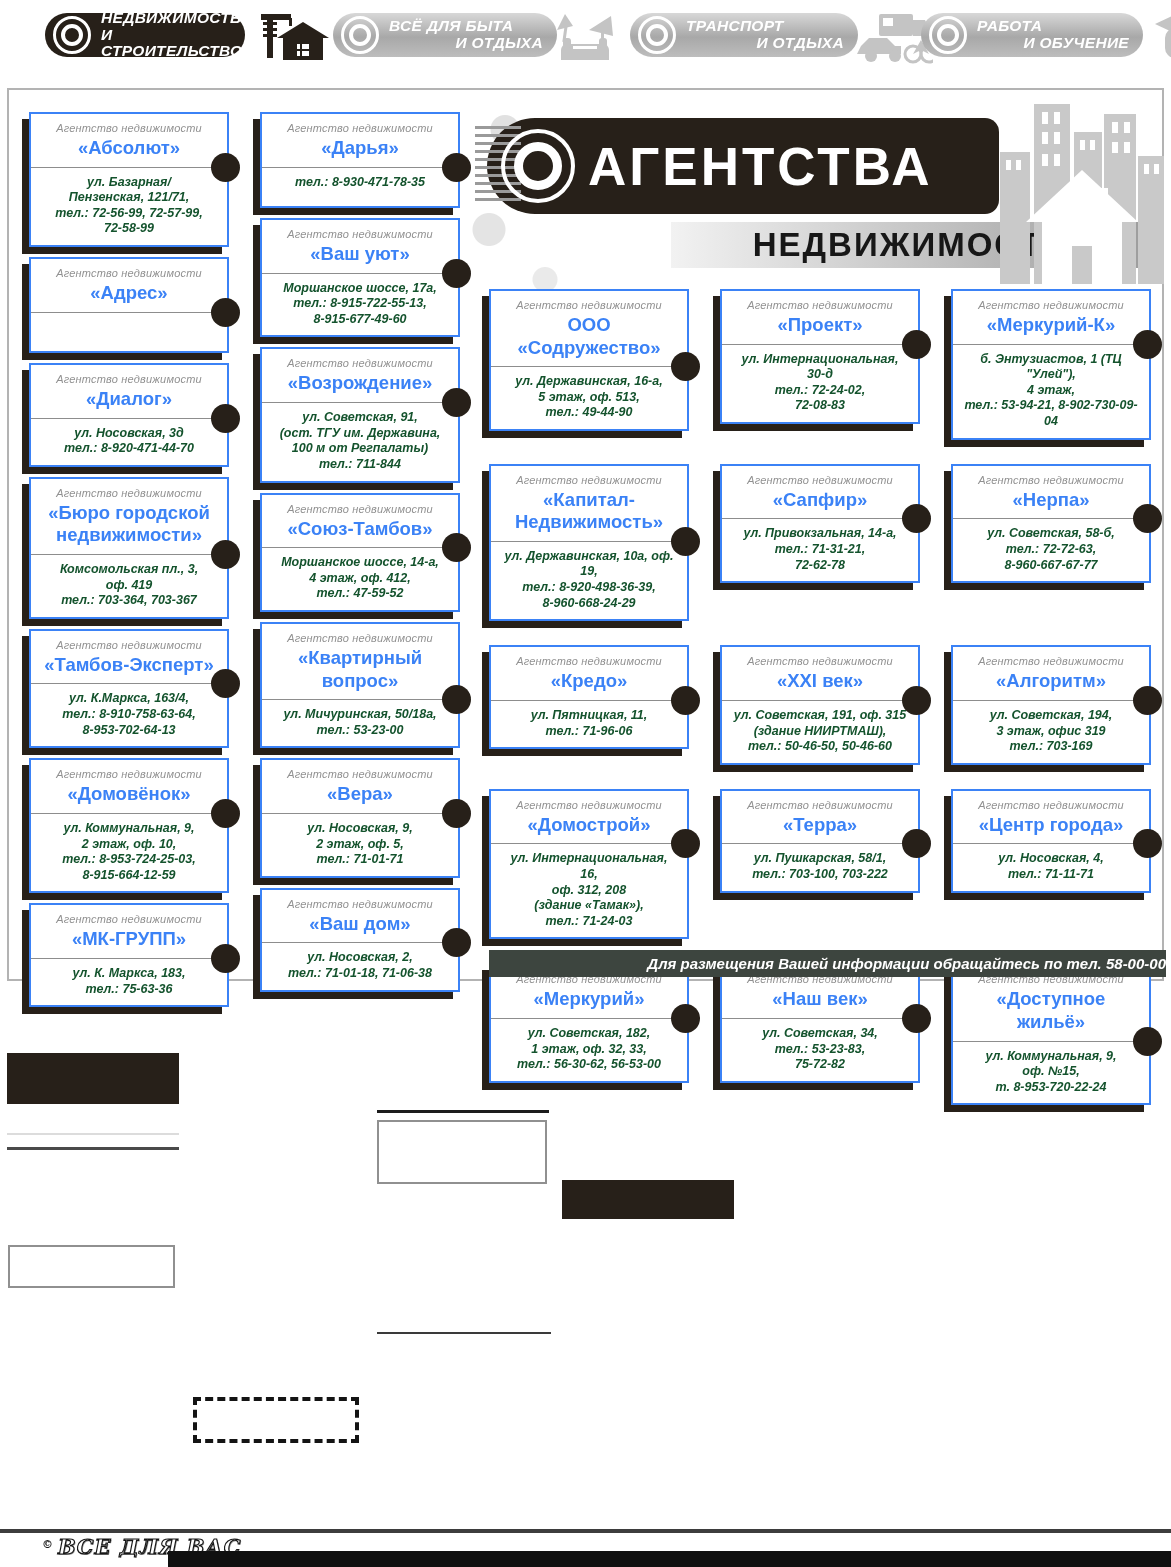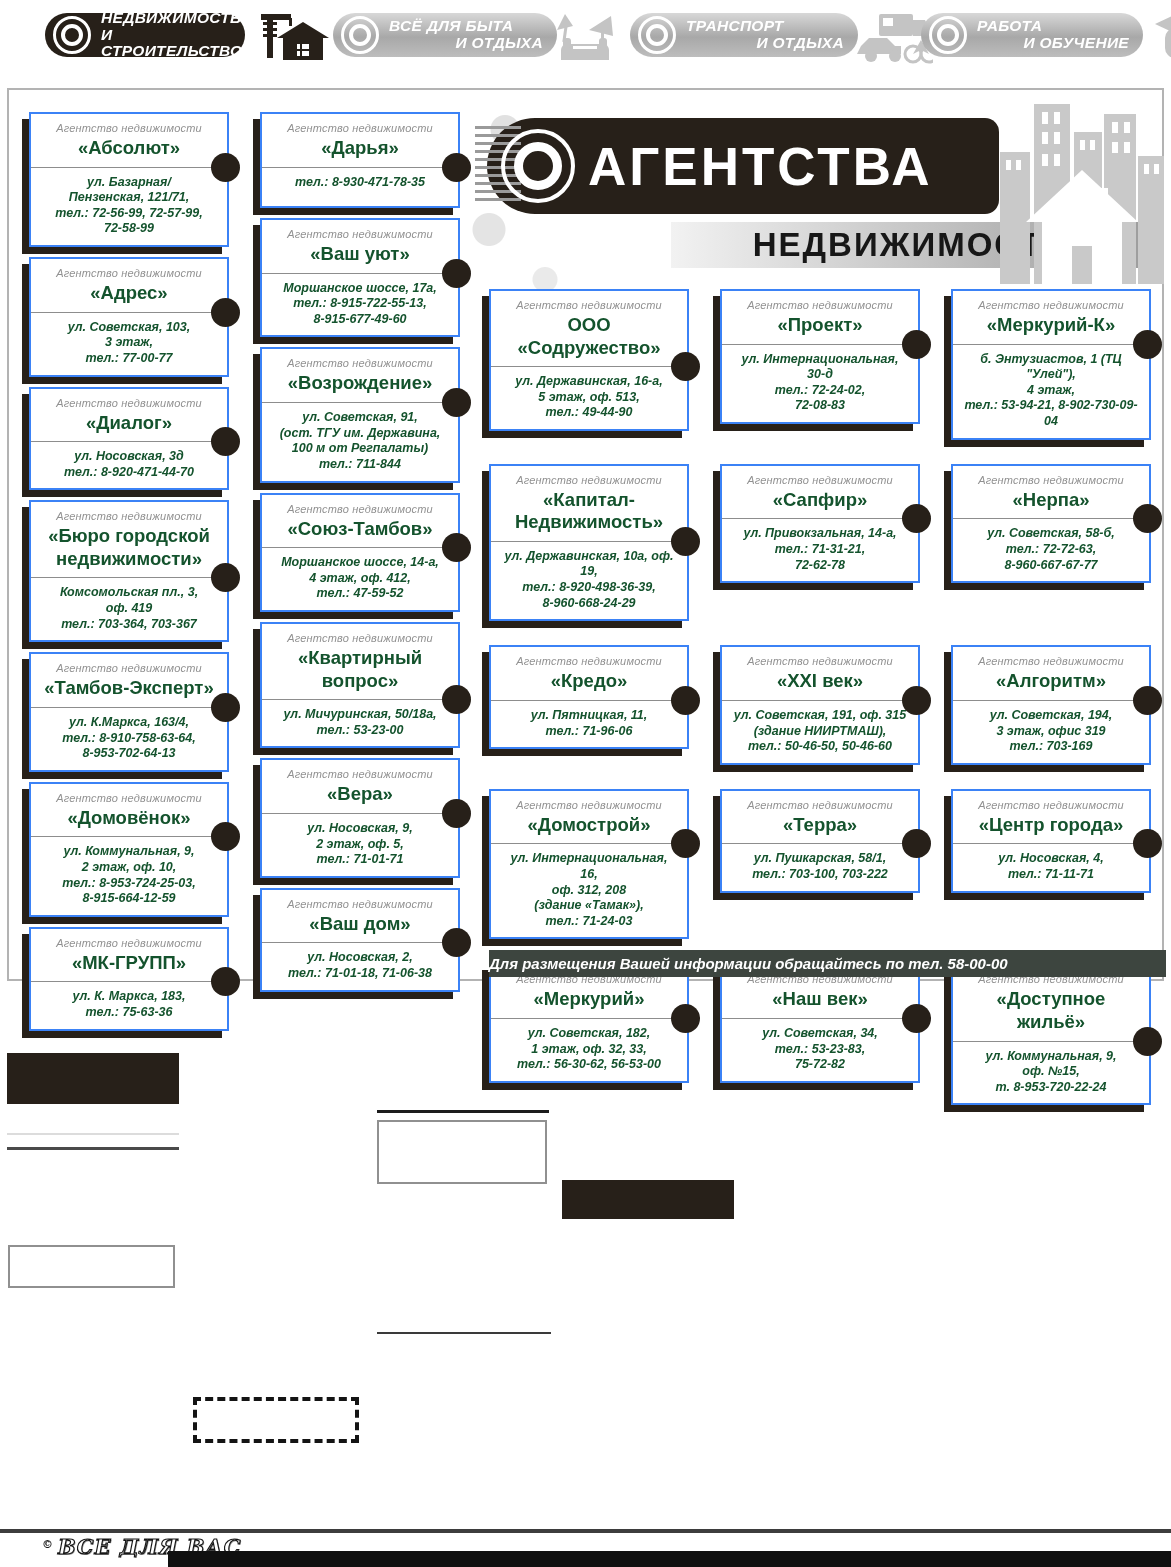--- a/index.html
+++ b/index.html
@@ -40,27 +40,27 @@
   .banner-subtitle{color:#171717;font-weight:bold;font-size:33px;letter-spacing:2px;white-space:nowrap;}
   .skyline{position:absolute;right:0;top:0;width:178px;height:188px;}
 
   
   .col{position:absolute;display:flex;flex-direction:column;gap:10px;width:200px;}
   .col1{left:20px;top:22px;}
   .col2{left:251px;top:22px;}
   .grid{position:absolute;left:480px;top:199px;width:677px;display:grid;grid-template-columns:repeat(3,200px);column-gap:31px;row-gap:24px;align-items:start;}
   .card{position:relative;background:#fff;border:2px solid #3b82f6;box-shadow:-7px 7px 0 #272019;padding:6px 10px 8px;box-sizing:border-box;text-align:center;min-height:96px;}
   .card-label{color:#919191;font-style:italic;font-size:11px;letter-spacing:.2px;padding-top:2px;}
-  .card-name{color:#14532d;font-weight:bold;font-size:18.5px;line-height:1.22;padding-top:3px;}
+  .card-name{color:#3b82f6;font-weight:bold;font-size:18.5px;line-height:1.22;padding-top:3px;}
   .card-divider{position:relative;height:1px;background:#8d8d8d;margin:7px -10px 7px -10px;}
   .card-divider .dot{position:absolute;right:-13px;top:-14px;width:29px;height:29px;border-radius:50%;background:#272019;}
   .card-info{color:#14532d;font-weight:bold;font-style:italic;font-size:12.5px;line-height:1.25;white-space:pre-line;}
 
   
-  .notice{position:absolute;left:480px;top:860px;width:677px;height:27px;background:#3d453f;display:flex;align-items:center;justify-content:flex-start;}
+  .notice{position:absolute;left:480px;top:860px;width:677px;height:27px;background:#3d453f;display:flex;align-items:center;justify-content:flex-end;}
   .notice span{color:#fff;font-weight:bold;font-style:italic;font-size:15px;white-space:nowrap;}
 
   
   .box-dark-1{position:absolute;left:7px;top:1053px;width:172px;height:51px;background:#272019;}
   .line-0{position:absolute;left:7px;top:1133px;width:172px;height:2px;background:#dcdcdc;}
   .line-1{position:absolute;left:7px;top:1147px;width:172px;height:3px;background:#4a4a4a;}
   .line-2{position:absolute;left:377px;top:1110px;width:172px;height:3px;background:#1c1c1c;}
   .box-outline-1{position:absolute;left:377px;top:1120px;width:170px;height:64px;border:2px solid #909090;background:#fff;box-sizing:border-box;}
   .box-dark-2{position:absolute;left:562px;top:1180px;width:172px;height:39px;background:#272019;}
   .box-outline-2{position:absolute;left:8px;top:1245px;width:167px;height:43px;border:2px solid #909090;background:#fff;box-sizing:border-box;}
@@ -226,23 +226,20 @@
 тел.: 72-56-99, 72-57-99,
 72-58-99</div>
   </div>
 
   <div class="card">
     <div class="card-label">Агентство недвижимости</div>
     <div class="card-name">«Адрес»</div>
     <div class="card-divider">
             <span class="dot"></span>
           </div>
-    <div class="card-info">ул. Советская, 103,
-3 этаж,
-тел.: 77-00-77</div>
   </div>
 
   <div class="card">
     <div class="card-label">Агентство недвижимости</div>
     <div class="card-name">«Диалог»</div>
     <div class="card-divider">
             <span class="dot"></span>
           </div>
     <div class="card-info">ул. Носовская, 3д
 тел.: 8-920-471-44-70</div>

